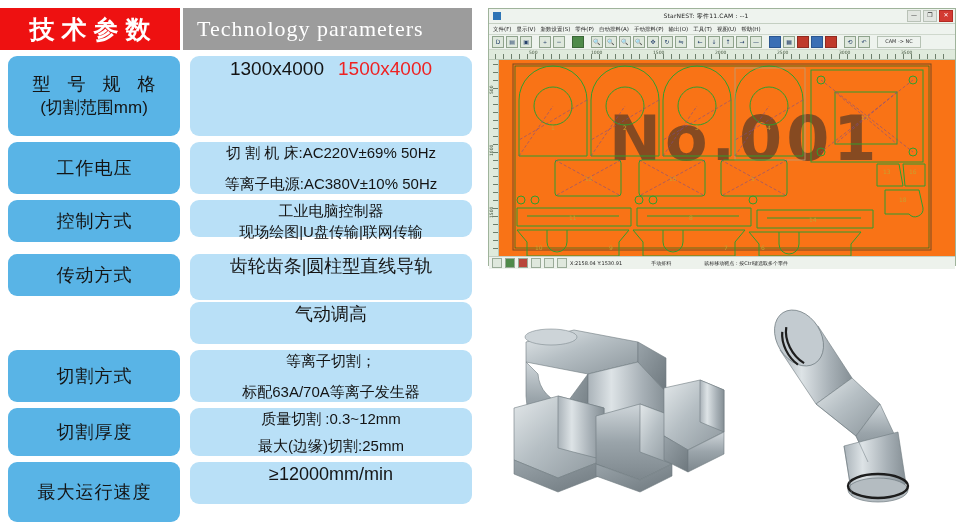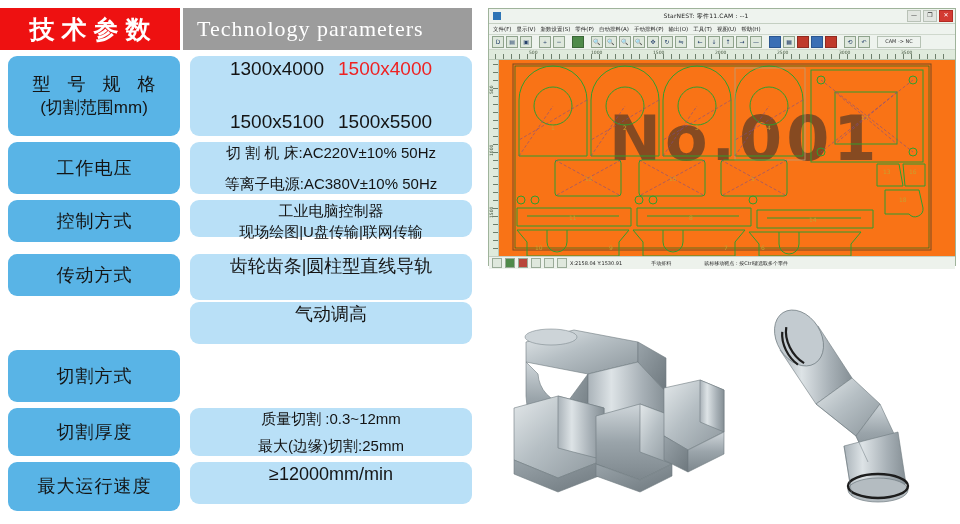--- a/index.html
+++ b/index.html
@@ -121,33 +121,29 @@
       <div class="row" style="height:80px">
         <div class="cell-label" style="height:80px">
           <div class="lbl-main">型 号 规 格</div>
           <div class="lbl-sub">(切割范围mm)</div>
         </div>
         <div class="cell-value" style="height:80px">
           <div class="val-pair">
             <span class="val-line big">1300x4000</span>
             <span class="val-line big val-red">1500x4000</span>
           </div>
-          <div class="val-pair">
-            <span class="val-line big">1500x5100</span>
-            <span class="val-line big">1500x5500</span>
-          </div>
         </div>
       </div>
 
       <div class="row" style="height:52px">
         <div class="cell-label" style="height:52px">
           <div class="lbl-main" style="letter-spacing:1px;text-indent:1px">工作电压</div>
         </div>
         <div class="cell-value" style="height:52px">
-          <div class="val-line sm">切 割 机 床:AC220V±10% 50Hz</div>
+          <div class="val-line sm">切 割 机 床:AC220V±69% 50Hz</div>
           <div class="val-line sm">等离子电源:AC380V±10% 50Hz</div>
         </div>
       </div>
 
       <div class="row" style="height:48px">
         <div class="cell-label" style="height:42px">
           <div class="lbl-main" style="letter-spacing:1px;text-indent:1px">控制方式</div>
         </div>
         <div class="cell-value" style="height:37px">
           <div class="val-line sm">工业电脑控制器</div>
@@ -167,34 +163,38 @@
       <div class="row" style="height:42px">
         <div class="cell-value" style="height:42px">
           <div class="val-line">气动调高</div>
         </div>
       </div>
 
       <div class="row" style="height:52px">
         <div class="cell-label" style="height:52px">
           <div class="lbl-main" style="letter-spacing:1px;text-indent:1px">切割方式</div>
         </div>
+        <div class="cell-value" style="height:52px">
+          <div class="val-line sm">等离子切割；</div>
+          <div class="val-line sm">标配63A/70A等离子发生器</div>
+        </div>
       </div>
 
       <div class="row" style="height:48px">
         <div class="cell-label" style="height:48px">
           <div class="lbl-main" style="letter-spacing:1px;text-indent:1px">切割厚度</div>
         </div>
         <div class="cell-value" style="height:48px">
           <div class="val-line sm">质量切割 :0.3~12mm</div>
           <div class="val-line sm">最大(边缘)切割:25mm</div>
         </div>
       </div>
 
       <div class="row" style="height:42px">
-        <div class="cell-label" style="height:49px">
+        <div class="cell-label" style="height:60px">
           <div class="lbl-main" style="letter-spacing:1px;text-indent:1px">最大运行速度</div>
         </div>
         <div class="cell-value" style="height:42px">
           <div class="val-line">≥12000mm/min</div>
         </div>
       </div>
 
     </div>
   </div>
 

